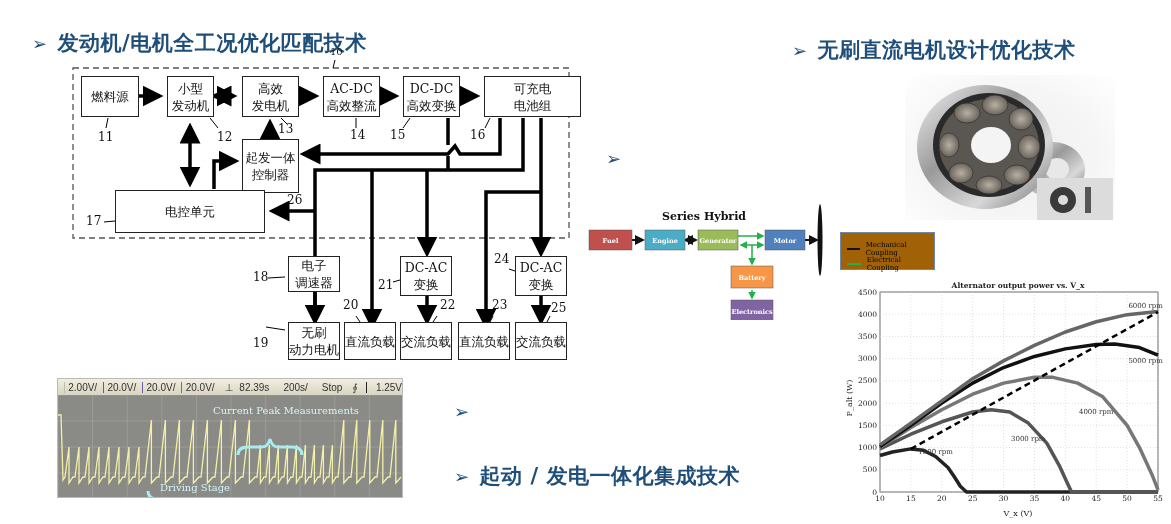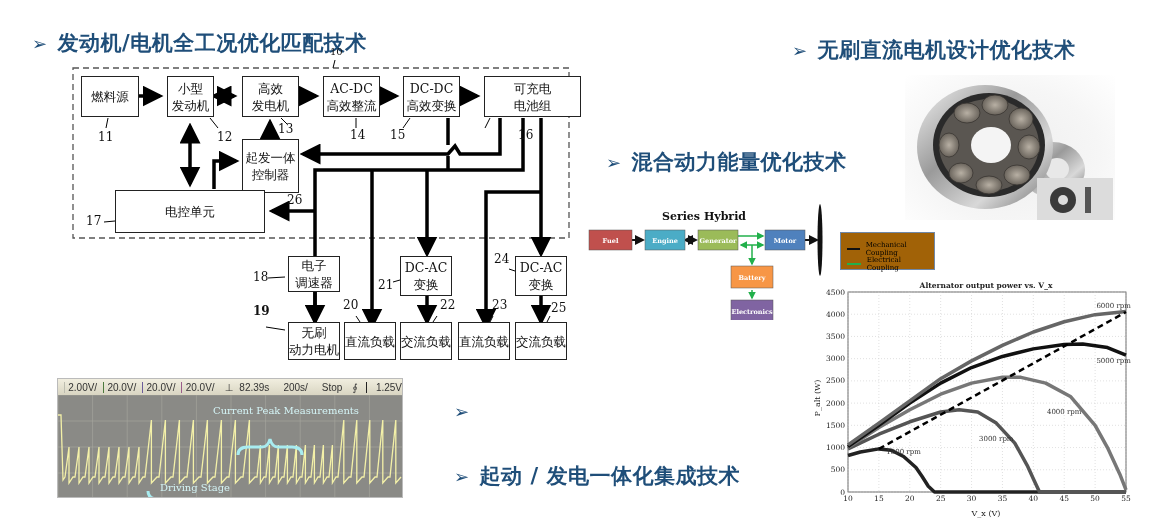--- a/index.html
+++ b/index.html
@@ -28,21 +28,20 @@
 <div class="heading" style="left:32px; top:29px;">
   <span class="arrow">➢</span>
   <span>发动机/电机全工况优化匹配技术</span>
 </div>
 <div class="heading" style="left:792px; top:36px;">
   <span class="arrow">➢</span>
   <span>无刷直流电机设计优化技术</span>
 </div>
 <div class="heading" style="left:606px; top:148px;">
   <span class="arrow">➢</span>
-  <span>混合动力能量优化技术</span>
 </div>
 <div class="heading" style="left:454px; top:401px;">
   <span class="arrow">➢</span>
 </div>
 <div class="heading" style="left:454px; top:462px;">
   <span class="arrow">➢</span>
   <span>起动 / 发电一体化集成技术</span>
 </div>
 
 <div>
@@ -135,24 +134,24 @@
   <div class="box" style="left:400px; top:322px; width:52px; height:38px;">交流负载</div>
   <div class="box" style="left:458px; top:322px; width:52px; height:38px;">直流负载</div>
   <div class="box" style="left:515px; top:322px; width:52px; height:38px;">交流负载</div>
 
   <span class="lbl" style="left:330px; top:46px; font-size:10px;">10</span>
   <span class="lbl" style="left:98px; top:130px;">11</span>
   <span class="lbl" style="left:217px; top:130px;">12</span>
   <span class="lbl" style="left:272px; top:122px;margin-left:6px;">13</span>
   <span class="lbl" style="left:350px; top:128px;">14</span>
   <span class="lbl" style="left:390px; top:128px;">15</span>
-  <span class="lbl" style="left:470px; top:128px;margin-left:48px;">16</span>
+  <span class="lbl" style="left:470px; top:128px;">16</span>
   <span class="lbl" style="left:86px; top:214px;">17</span>
   <span class="lbl" style="left:253px; top:270px;">18</span>
-  <span class="lbl" style="left:253px; top:304px;font-weight:bold;">19</span>
+  <span class="lbl" style="left:253px; top:336px;">19</span>
   <span class="lbl" style="left:343px; top:298px;">20</span>
   <span class="lbl" style="left:378px; top:278px;">21</span>
   <span class="lbl" style="left:440px; top:298px;">22</span>
   <span class="lbl" style="left:492px; top:298px;">23</span>
   <span class="lbl" style="left:494px; top:252px;">24</span>
   <span class="lbl" style="left:551px; top:301px;">25</span>
   <span class="lbl" style="left:287px; top:193px;">26</span>
 </div>
 
 <div class="abs" style="left:585px; top:200px; width:245px; height:120px;">
@@ -285,21 +284,21 @@
         <line x1="0" y1="104" x2="346" y2="104"></line>
       </g>
     <path id="scope-trace" fill="none" stroke="#f3f0a8" stroke-width="1.3" d="M0,20 L3,20 L5,85 L7,82 L11,52 L11,88 L15,82 L17,82 L21,52 L21,88 L25,82 L27,82 L31,52 L31,88 L35,82 L37,82 L41,52 L41,88 L45,82 L47,82 L51,52 L51,88 L55,82 L57,82 L61,52 L61,88 L65,82 L67,82 L71,52 L71,88 L75,82 L77,82 L81,52 L81,88 L85,82 L87,82 L93.4,25 L93.4,88 L99,82 L101,82 L107.4,25 L107.4,88 L113,82 L115,82 L121.4,25 L121.4,88 L127,82 L129,82 L135.4,25 L135.4,88 L141,82 L143,82 L149.4,25 L149.4,88 L155,82 L157,82 L163.4,25 L163.4,88 L169,82 L171,82 L177.4,25 L177.4,88 L183,82 L185,82 L191.4,25 L191.4,88 L197,82 L199,82 L202.4,50 L202.4,88 L206,82 L208,82 L211.4,50 L211.4,88 L215,82 L217,82 L220.4,50 L220.4,88 L224,82 L226,82 L229.4,50 L229.4,88 L233,82 L235,82 L238.4,50 L238.4,88 L242,82 L244,82 L247.4,50 L247.4,88 L251,82 L253,82 L256.4,50 L256.4,88 L260,82 L262,82 L265.4,50 L265.4,88 L269,82 L271,82 L274.4,50 L274.4,88 L278,82 L280,82 L285.8,25 L285.8,88 L291,82 L293,82 L298.8,25 L298.8,88 L304,82 L306,82 L311.8,25 L311.8,88 L317,82 L319,82 L324.8,25 L324.8,88 L330,82 L332,82 L337.8,25 L337.8,88 L343,82"></path>
     <path d="M180,60 q0,-8 10,-8 h14 q6,0 8,-8 q2,8 8,8 h14 q10,0 10,8" fill="none" stroke="#a8ecf0" stroke-width="3"></path>
     <path d="M90,96 q0,8 10,8 h14 q6,0 8,8" fill="none" stroke="#a8ecf0" stroke-width="3"></path>
     <text x="228" y="19" text-anchor="middle" font-size="10" fill="#d4f4f6">Current Peak Measurements</text>
     <text x="137" y="96" text-anchor="middle" font-size="10" fill="#d4f4f6">Driving Stage</text>
   </svg>
 </div>
 
-<div class="abs" style="left:806px; top:280px; width:330px; height:240px;">
+<div class="abs" style="left:838px; top:280px; width:330px; height:240px;">
   <svg id="chart-svg" width="330" height="240">
     <text id="chart-title" x="180" y="8" text-anchor="middle" font-size="7.5" font-weight="bold" fill="#222">Alternator output power vs. V_x</text>
     <text id="chart-xlabel" x="180" y="236" text-anchor="middle" font-size="8" fill="#222">V_x (V)</text>
     <text id="chart-ylabel" x="0" y="0" text-anchor="middle" font-size="8" fill="#222" transform="translate(14,118) rotate(-90)">P_alt (W)</text>
     <g id="chart-grid">
         <rect x="42" y="12" width="278" height="200" fill="#fff" stroke="#444" stroke-width="0.8"></rect>
         <line x1="42" y1="12" x2="42" y2="212" stroke="#ccc" stroke-dasharray="1,2" stroke-width="0.6"></line>
         <line x1="72.88888888888889" y1="12" x2="72.88888888888889" y2="212" stroke="#ccc" stroke-dasharray="1,2" stroke-width="0.6"></line>
         <line x1="103.77777777777777" y1="12" x2="103.77777777777777" y2="212" stroke="#ccc" stroke-dasharray="1,2" stroke-width="0.6"></line>
         <line x1="134.66666666666666" y1="12" x2="134.66666666666666" y2="212" stroke="#ccc" stroke-dasharray="1,2" stroke-width="0.6"></line>

